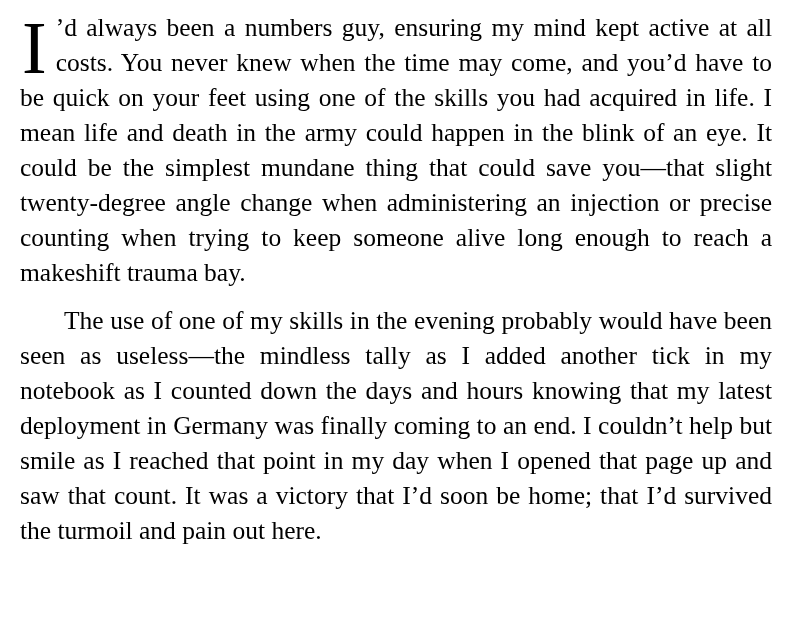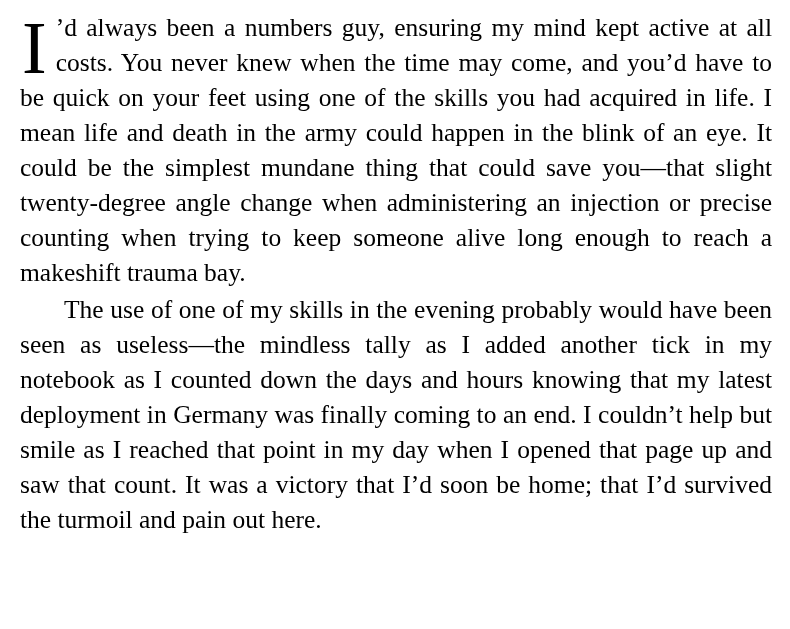--- a/index.html
+++ b/index.html
@@ -22,21 +22,21 @@
   }
   .para {
     font-size: 25.5px;
     line-height: 35px;
     text-align: justify;
     text-justify: inter-word;
     margin: 0;
     hyphens: none;
   }
   .para + .para {
-    margin-top: 2px;
+    margin-top: 13px;
   }
   .indent {
     text-indent: 44px;
   }
   
   .dropcap {
     float: left;
     font-size: 74px;
     line-height: 0.82;
     padding: 6px 9px 0 2px;

